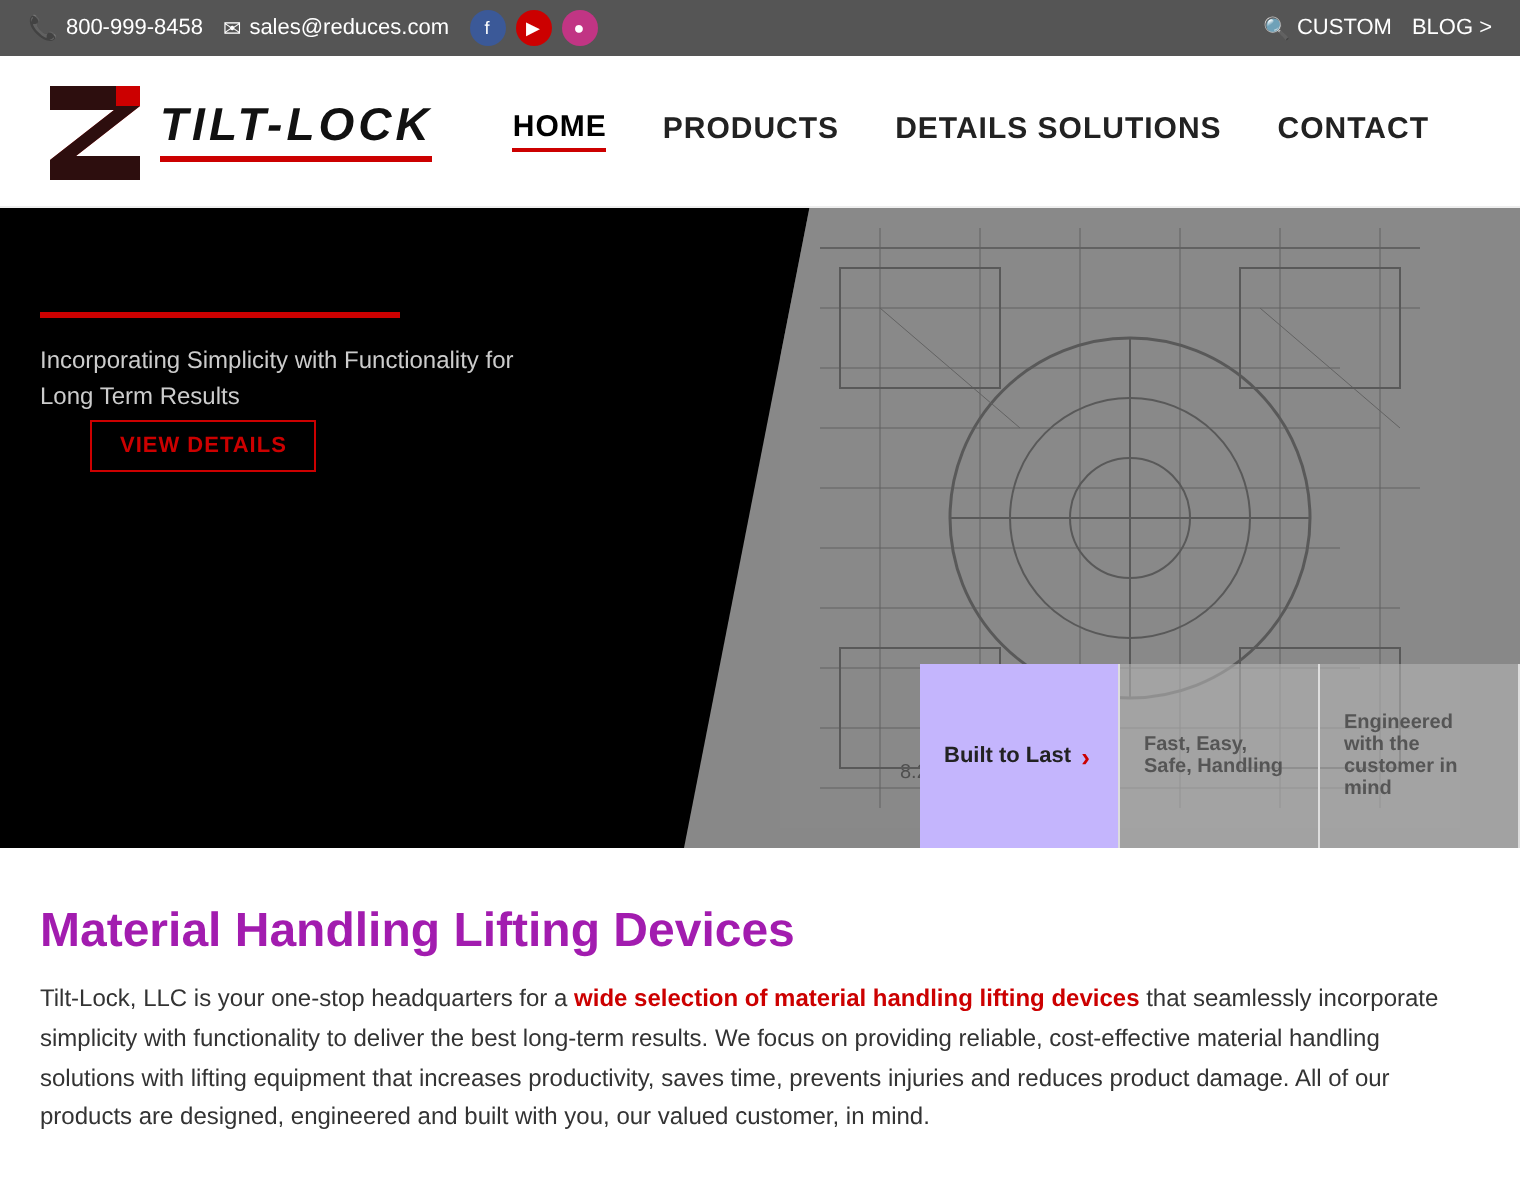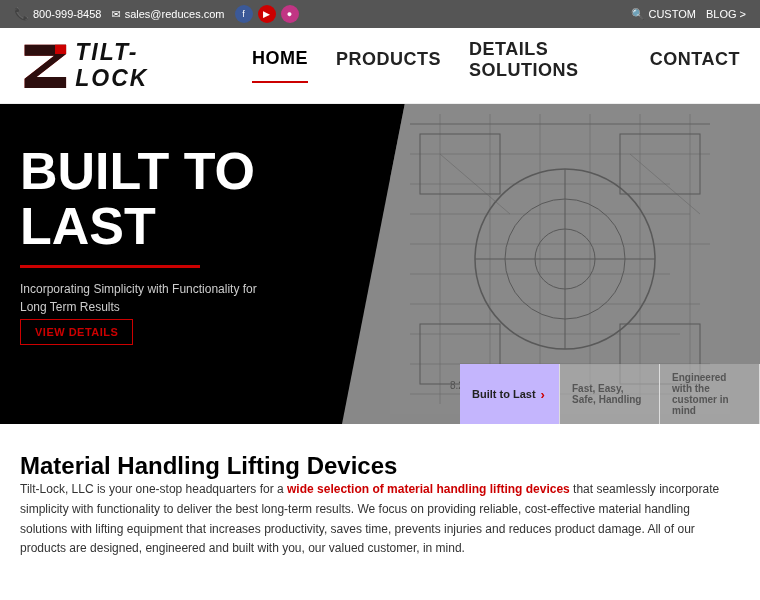--- a/index.html
+++ b/index.html
@@ -36,35 +36,34 @@
       background: #fff;
       display: flex;
       align-items: center;
       padding: 10px 20px;
       border-bottom: 1px solid #eee;
     }
     .logo { display: flex; align-items: center; gap: 0; margin-right: 40px; }
     .logo-svg { width: 60px; height: 55px; }
     .logo-text {
       display: flex;
-      flex-direction: row;
+      flex-direction: column;
       line-height: 1.1;
-      gap: 12px;
     }
     .logo-underline { height: 3px; background: #cc0000; margin-top: 2px; }
 
     nav { display: flex; gap: 28px; align-items: center; }
     .nav-item {
-      font-size: 18px;
+      font-size: 15px;
       font-weight: 700;
       color: #222;
       text-decoration: none;
       letter-spacing: 0.5px;
       cursor: pointer;
-      padding-bottom: 12px;
+      padding-bottom: 2px;
     }
     .nav-item.active { border-bottom: 2px solid #cc0000; color: #000; }
 
     
     .hero {
       position: relative;
       height: 320px;
       background: #000;
       overflow: hidden;
     }
@@ -113,34 +112,35 @@
       display: inline-block;
       border: 1.5px solid #cc0000;
       color: #cc0000;
       background: transparent;
       padding: 6px 14px;
       font-size: 11px;
       font-weight: 700;
       letter-spacing: 0.5px;
       cursor: pointer;
       text-transform: uppercase;
+      margin-left: 25px;
     }
 
     
     .slide-cards {
       position: absolute;
       bottom: 0;
       right: 0;
       display: flex;
       gap: 0;
       z-index: 10;
     }
     .slide-card {
       background: rgba(255,255,255,0.9);
-      padding: 8px 12px;
+      padding: 24px 12px;
       min-width: 100px;
       font-size: 11px;
       font-weight: 600;
       color: #222;
       display: flex;
       align-items: center;
       gap: 5px;
       cursor: pointer;
       border-right: 1px solid #ddd;
     }
@@ -149,21 +149,22 @@
     .slide-arrow { color: #cc0000; font-size: 13px; }
 
     
     .content-section {
       padding: 28px 20px 20px;
       background: #fff;
     }
     .section-title {
       font-size: 24px;
       font-weight: 900;
-      color: #000000;
+      color: #a21caf;
+      margin-bottom: 10px;
     }
     .section-body {
       font-size: 12px;
       color: #333;
       line-height: 1.65;
     }
     .highlight { color: #cc0000; font-weight: 700; }
 
     
     .blueprint-svg {
@@ -263,24 +264,20 @@
 
       <text x="60" y="285" font-size="10" fill="#222" font-family="Arial">8.25</text>
       <rect x="30" y="30" width="80" height="60" fill="none" stroke="#333" stroke-width="1"></rect>
       <rect x="230" y="30" width="80" height="60" fill="none" stroke="#333" stroke-width="1"></rect>
       <rect x="30" y="220" width="80" height="60" fill="none" stroke="#333" stroke-width="1"></rect>
       <rect x="230" y="220" width="80" height="60" fill="none" stroke="#333" stroke-width="1"></rect>
     </svg>
   </div>
 
   <div class="hero-content">
-    <div class="hero-title">
-      <div>BUILT TO</div>
-      <div>LAST</div>
-    </div>
     <div class="hero-divider"></div>
     <div class="hero-subtitle">Incorporating Simplicity with Functionality for Long Term Results</div>
     <button class="hero-btn">VIEW DETAILS</button>
   </div>
 
   <div class="slide-cards">
     <div class="slide-card active">
       <span>Built to Last</span>
       <span class="slide-arrow">›</span>
     </div>

